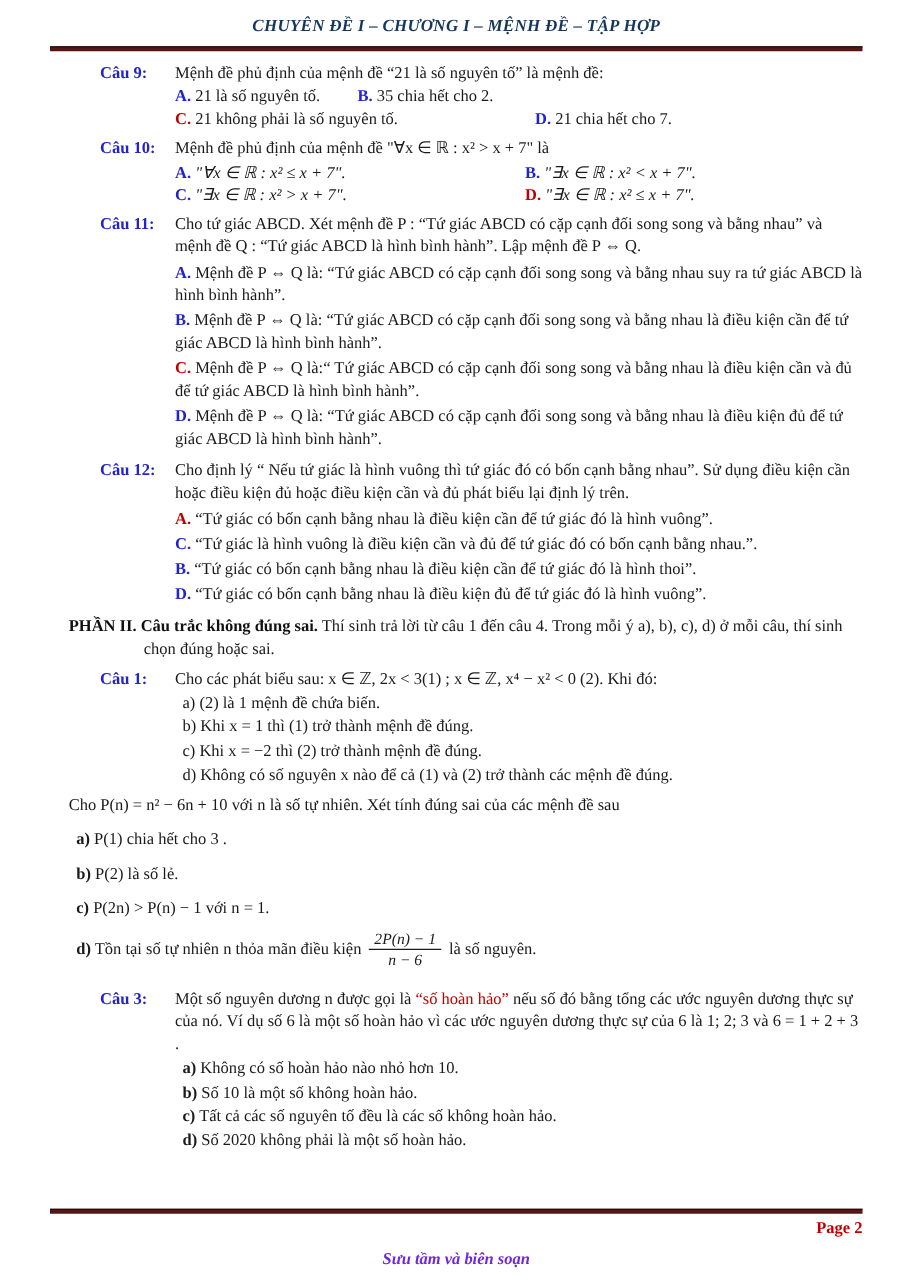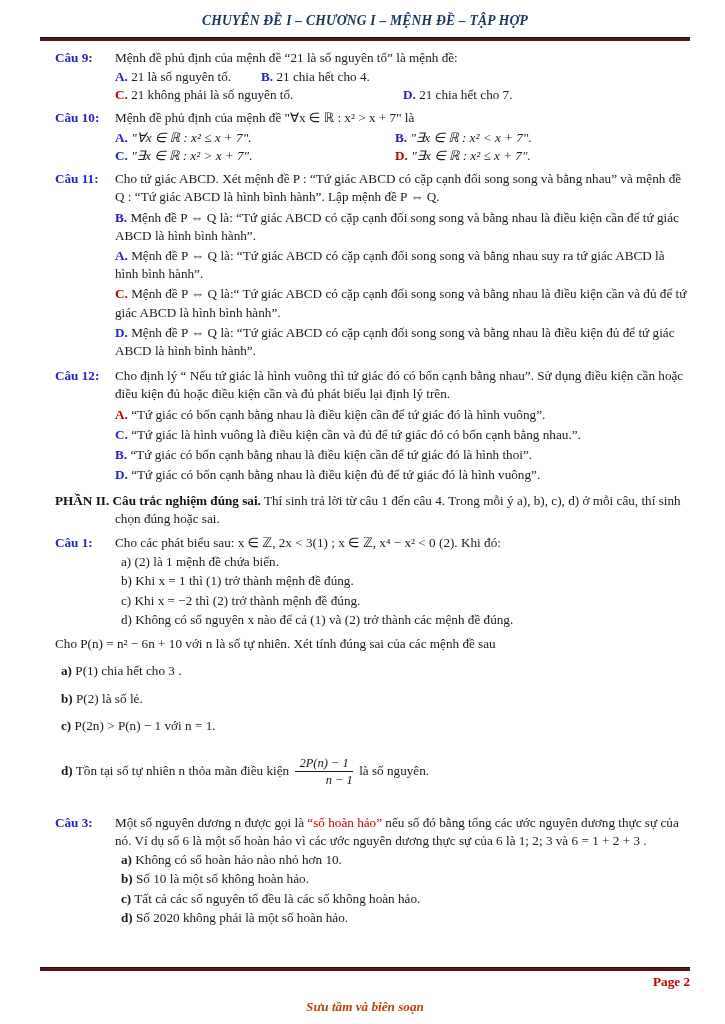--- a/index.html
+++ b/index.html
@@ -24,21 +24,21 @@
     letter-spacing:.2px;
   }
   .rule{
     height:3px;
     background:#571616;
     border-top:1.5px solid #241010;
     margin-top:6px;
   }
   main{padding:8px 0 0 15px;}
   .q{display:flex;margin-bottom:5px;}
-  .qlabel{flex:0 0 60px;font-weight:bold;color:#2323C8;white-space:nowrap;}
+  .qlabel{flex:0 0 60px;font-weight:bold;color:#2323C8;white-space:nowrap;margin-left:25px;}
   .qbody{flex:1;min-width:0;}
   .stem{margin-bottom:1px;}
   .optrow{display:flex;justify-content:center;}
   .opt{display:block;}
   .w146{width:146px;flex:0 0 146px;}
   .w288{width:288px;flex:0 0 288px;}
   .w280{width:280px;flex:0 0 280px;}
   .grow{flex:1;min-width:0;}
   .k{font-weight:bold;color:#2323C8;}
   .k.red{color:#C00000;}
@@ -47,55 +47,55 @@
   .p2head{margin:4px 0 6px;padding-left:60px;text-indent:-60px;}
   .p2head b{color:#111111;}
   .items{padding-left:6px;}
   .item{margin:1px 0;}
   .item.spaced{margin:9px 0;}
   .ik{font-weight:bold;color:#1a1a1a;}
   .ik.plain{font-weight:normal;}
   .hl-red{color:#C00000;font-weight:normal;}
   .frac{
     display:inline-block;
-    text-align:right;
+    text-align:center;
     vertical-align:middle;
     font-style:italic;
     font-size:12.5px;
     line-height:1.15;
-    margin:12px 3px;
+    margin:0 3px;
   }
   .frac .num{display:block;border-bottom:1px solid #1a1a1a;padding:0 4px 1px;}
   .frac .den{display:block;padding-top:1px;}
   .footer{
     position:absolute;
     left:40px;right:35px;bottom:8px;
     background:#ffffff;
   }
   .footer .rule{margin:0 0 2px;}
   .pagenum{text-align:right;font-weight:bold;color:#C00000;}
-  .credit{text-align:center;font-weight:bold;font-style:italic;margin-top:7px;color:#c2410c;}
+  .credit{text-align:center;font-weight:bold;font-style:italic;margin-top:7px;color:#6d28d9;}
 </style>
 </head>
 <body>
 
 <div class="page">
 
   <div class="header-title">CHUYÊN ĐỀ I –  CHƯƠNG I – MỆNH ĐỀ –  TẬP HỢP</div>
   <div class="rule"></div>
 
   <main>
 
     <section class="q">
       <span class="qlabel">Câu 9:</span>
       <div class="qbody">
         <div class="stem">Mệnh đề phủ định của mệnh đề “21 là số nguyên tố” là mệnh đề:</div>
         <div class="optrow">
           <span class="opt w146"><b class="k">A.</b> <span>21 là số nguyên tố.</span></span>
-          <span class="opt grow"><b class="k">B.</b> <span>21 chia hết cho 4.</span></span>
+          <span class="opt grow"><b class="k">B.</b> <span>35 chia hết cho 2.</span></span>
         </div>
         <div class="optrow">
           <span class="opt w288"><b class="k red">C.</b> <span>21 không phải là số nguyên tố.</span></span>
           <span class="opt grow"><b class="k">D.</b> <span>21 chia hết cho 7.</span></span>
         </div>
       </div>
     </section>
 
     <section class="q">
       <span class="qlabel">Câu 10:</span>
@@ -109,40 +109,40 @@
           <span class="opt w280"><b class="k">C.</b> <span class="math">"∃x ∈ ℝ : x² &gt; x + 7".</span></span>
           <span class="opt grow"><b class="k red">D.</b> <span class="math">"∃x ∈ ℝ : x² ≤ x + 7".</span></span>
         </div>
       </div>
     </section>
 
     <section class="q">
       <span class="qlabel">Câu 11:</span>
       <div class="qbody">
         <div class="stem">Cho tứ giác ABCD. Xét mệnh đề P : “Tứ giác ABCD có cặp cạnh đối song song và bằng nhau” và mệnh đề Q : “Tứ giác ABCD là hình bình hành”. Lập mệnh đề P ⇔ Q.</div>
+        <div class="optp"><b class="k">A.</b> <span>Mệnh đề P ⇔ Q là: “Tứ giác ABCD có cặp cạnh đối song song và bằng nhau suy ra tứ giác ABCD là hình bình hành”.</span></div>
         <div class="optp"><b class="k">B.</b> <span>Mệnh đề P ⇔ Q là: “Tứ giác ABCD có cặp cạnh đối song song và bằng nhau là điều kiện cần để tứ giác ABCD là hình bình hành”.</span></div>
-        <div class="optp"><b class="k">A.</b> <span>Mệnh đề P ⇔ Q là: “Tứ giác ABCD có cặp cạnh đối song song và bằng nhau suy ra tứ giác ABCD là hình bình hành”.</span></div>
         <div class="optp"><b class="k red">C.</b> <span>Mệnh đề P ⇔ Q là:“ Tứ giác ABCD có cặp cạnh đối song song và bằng nhau là điều kiện cần và đủ để tứ giác ABCD là hình bình hành”.</span></div>
         <div class="optp"><b class="k">D.</b> <span>Mệnh đề P ⇔ Q là: “Tứ giác ABCD có cặp cạnh đối song song và bằng nhau là điều kiện đủ để tứ giác ABCD là hình bình hành”.</span></div>
       </div>
     </section>
 
     <section class="q">
       <span class="qlabel">Câu 12:</span>
       <div class="qbody">
         <div class="stem">Cho định lý “ Nếu tứ giác là hình vuông thì tứ giác đó có bốn cạnh bằng nhau”. Sử dụng điều kiện cần hoặc điều kiện đủ hoặc điều kiện cần và đủ phát biểu lại định lý trên.</div>
         <div class="optp"><b class="k red">A.</b> <span>“Tứ giác có bốn cạnh bằng nhau là điều kiện cần để tứ giác đó là hình vuông”.</span></div>
         <div class="optp"><b class="k">C.</b> <span>“Tứ giác là hình vuông là điều kiện cần và đủ để tứ giác đó có bốn cạnh bằng nhau.”.</span></div>
         <div class="optp"><b class="k">B.</b> <span>“Tứ giác có bốn cạnh bằng nhau là điều kiện cần để tứ giác đó là hình thoi”.</span></div>
         <div class="optp"><b class="k">D.</b> <span>“Tứ giác có bốn cạnh bằng nhau là điều kiện đủ để tứ giác đó là hình vuông”.</span></div>
       </div>
     </section>
 
     <div class="p2head">
-      <b>PHẦN II. Câu trắc nghiệm đúng sai.</b>
+      <b>PHẦN II. Câu trắc không đúng sai.</b>
       <span>Thí sinh trả lời từ câu 1 đến câu 4. Trong mỗi ý a), b), c), d) ở mỗi câu, thí sinh chọn đúng hoặc sai.</span>
     </div>
 
     <section class="q">
       <span class="qlabel">Câu 1:</span>
       <div class="qbody">
         <div class="stem">Cho các phát biểu sau: x ∈ ℤ, 2x &lt; 3(1) ; x ∈ ℤ, x⁴ − x² &lt; 0 (2). Khi đó:</div>
         <div class="items">
           <div class="item"><span class="ik plain">a)</span> <span>(2) là 1 mệnh đề chứa biến.</span></div>
           <div class="item"><span class="ik plain">b)</span> <span>Khi x = 1 thì (1) trở thành mệnh đề đúng.</span></div>
@@ -155,21 +155,21 @@
     <section class="q">
       <div class="qbody">
         <div class="stem">Cho P(n) = n² − 6n + 10 với n là số tự nhiên. Xét tính đúng sai của các mệnh đề sau</div>
         <div class="items">
           <div class="item spaced"><span class="ik">a)</span> <span>P(1) chia hết cho 3 .</span></div>
           <div class="item spaced"><span class="ik">b)</span> <span>P(2) là số lẻ.</span></div>
           <div class="item spaced"><span class="ik">c)</span> <span>P(2n) &gt; P(n) − 1 với n = 1.</span></div>
           <div class="item spaced">
             <span class="ik">d)</span>
             <span>Tồn tại số tự nhiên n thỏa mãn điều kiện</span>
-            <span class="frac"><span class="num">2P(n) − 1</span><span class="den">n − 1</span></span>
+            <span class="frac"><span class="num">2P(n) − 1</span><span class="den">n − 6</span></span>
             <span>là số nguyên.</span>
           </div>
         </div>
       </div>
     </section>
 
     <section class="q">
       <span class="qlabel">Câu 3:</span>
       <div class="qbody">
         <div class="stem"><span>Một số nguyên dương n được gọi là </span><span class="hl-red">“số hoàn hảo”</span><span> nếu số đó bằng tổng các ước nguyên dương thực sự của nó. Ví dụ số 6 là một số hoàn hảo vì các ước nguyên dương thực sự của 6 là 1; 2; 3 và 6 = 1 + 2 + 3 .</span></div>

